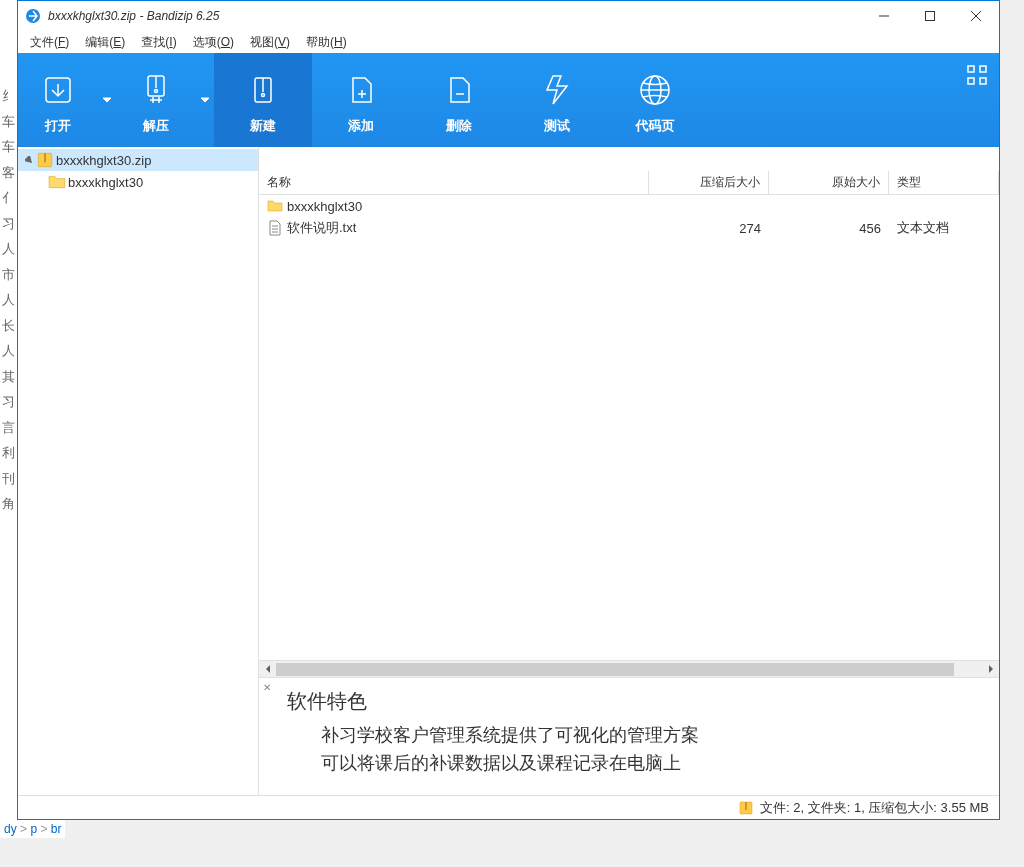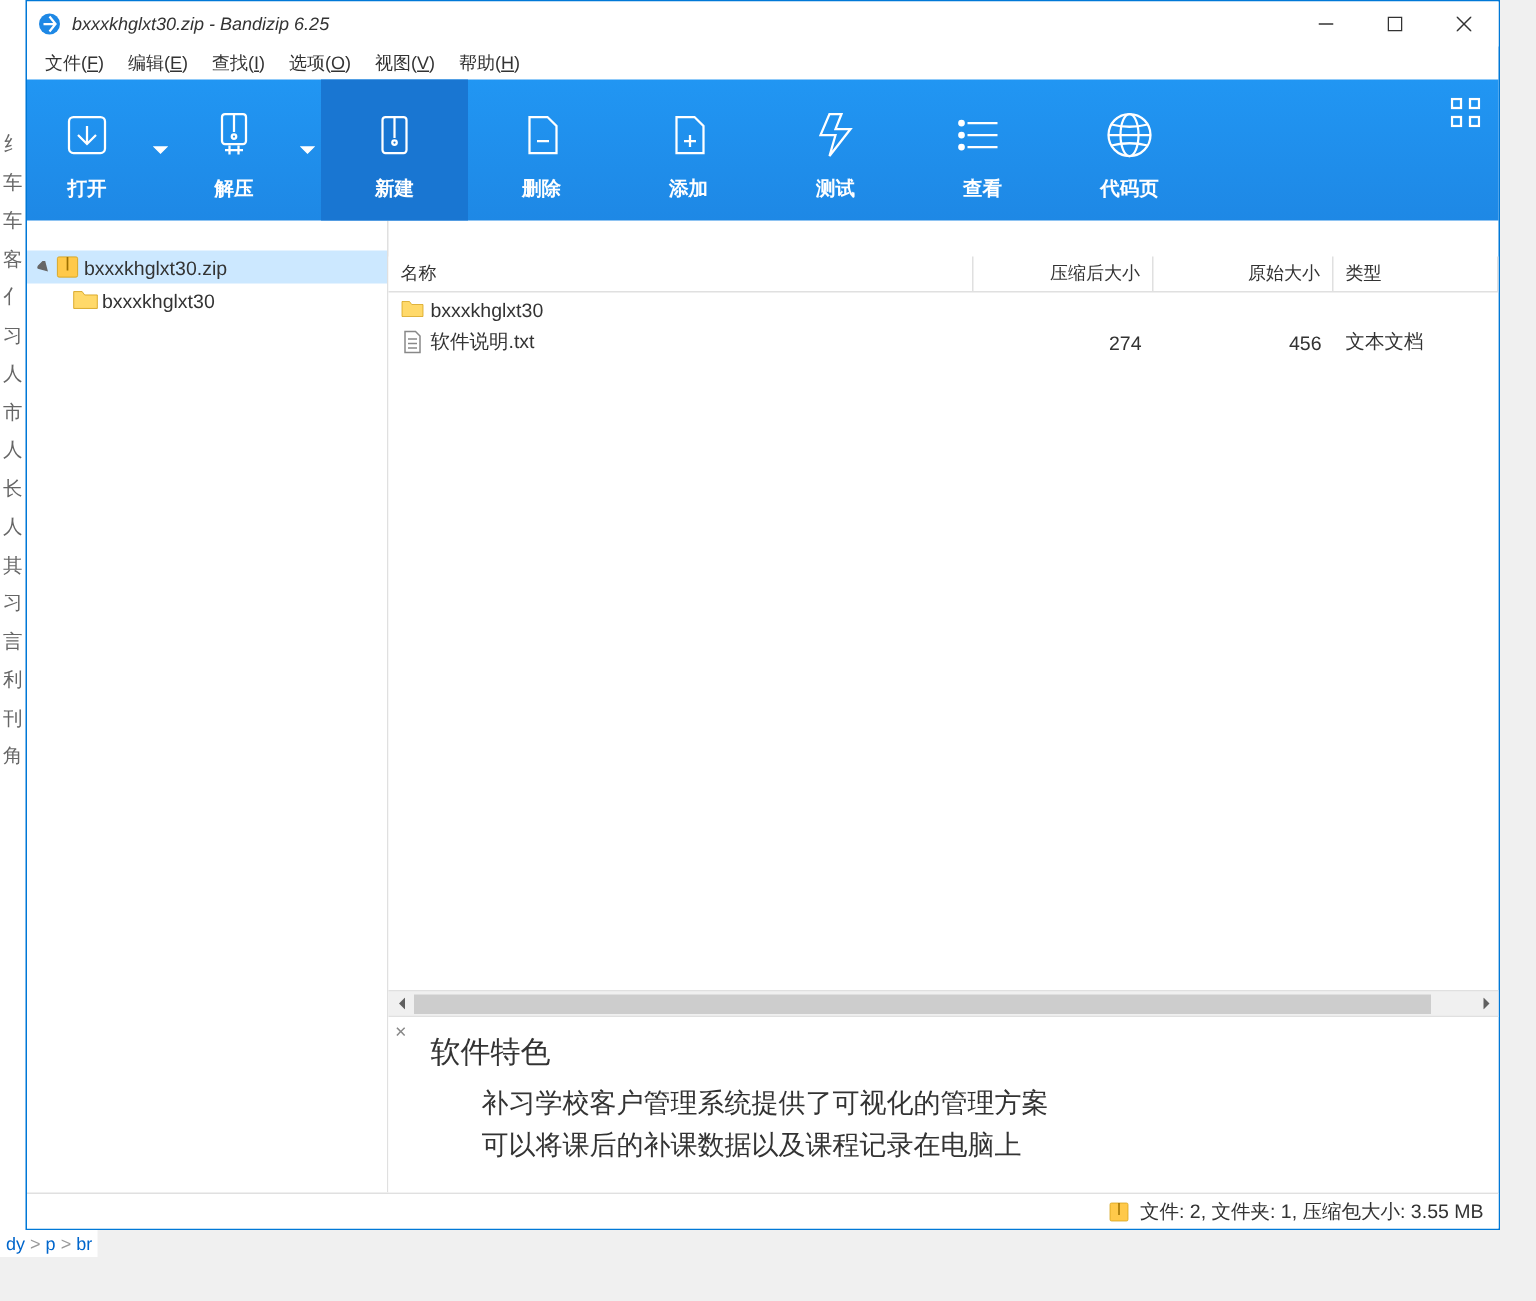--- a/index.html
+++ b/index.html
@@ -29,21 +29,21 @@
 .tool-btn .icon-wrap svg { width: 36px; height: 36px; stroke: #fff; stroke-width: 1.5; fill: none; }
 .tool-btn .label { margin-top: 2px; }
 .tool-btn.with-arrow { width: 80px; }
 .tool-arrow { width: 18px; display: flex; align-items: center; justify-content: center; }
 .tool-arrow svg { width: 10px; height: 10px; stroke: #fff; fill: #fff; }
 .toolbar-right { position: absolute; right: 12px; top: 12px; }
 .toolbar-right svg { width: 20px; height: 20px; stroke: #fff; fill: none; stroke-width: 1.5; }
 
 .content { flex: 1; display: flex; overflow: hidden; }
 
-.tree-panel { width: 241px; border-right: 1px solid #e0e0e0; background: #fff; font-size: 13px; color: #333; padding: 20px 0; }
+.tree-panel { width: 241px; border-right: 1px solid #e0e0e0; background: #fff; font-size: 13px; color: #333; padding: 2px 0; }
 .tree-item { display: flex; align-items: center; height: 22px; padding-left: 4px; }
 .tree-item.selected { background: #cce8ff; }
 .tree-item .expand { width: 14px; display: flex; align-items: center; justify-content: center; }
 .tree-item .expand svg { width: 9px; height: 9px; stroke: #666; fill: #666; }
 .tree-item .folder-icon { width: 18px; display: flex; align-items: center; justify-content: center; margin-right: 2px; }
 .tree-item.child { padding-left: 30px; }
 
 .list-panel { flex: 1; display: flex; flex-direction: column; background: #fff; margin-top: 24px; }
 .list-header { height: 24px; display: flex; border-bottom: 1px solid #e0e0e0; font-size: 12px; color: #333; }
 .list-header .col { display: flex; align-items: center; padding: 0 8px; border-right: 1px solid #e0e0e0; }
@@ -187,54 +187,41 @@
             <circle cx="18" cy="23" r="1.5"></circle>
           </svg>
         </div>
         <div class="label">新建</div>
       </div>
       <div class="tool-btn">
         <div class="icon-wrap">
           <svg viewBox="0 0 36 36">
             <path d="M10 6 h12 l6 6 v18 h-18 Z"></path>
             <line x1="15" y1="22" x2="23" y2="22"></line>
-          </svg>
-        </div>
-        <div class="label">删除</div>
+            <line x1="19" y1="18" x2="19" y2="26"></line>
+          </svg>
+        </div>
+        <div class="label">添加</div>
       </div>
       <div class="tool-btn">
         <div class="icon-wrap">
           <svg viewBox="0 0 36 36">
             <path d="M10 6 h12 l6 6 v18 h-18 Z"></path>
             <line x1="15" y1="22" x2="23" y2="22"></line>
-            <line x1="19" y1="18" x2="19" y2="26"></line>
-          </svg>
-        </div>
-        <div class="label">添加</div>
+          </svg>
+        </div>
+        <div class="label">删除</div>
       </div>
       <div class="tool-btn">
         <div class="icon-wrap">
           <svg viewBox="0 0 36 36">
             <path d="M14 4 l-6 14 h10 l-4 14 l14 -18 h-10 l4 -10 Z"></path>
           </svg>
         </div>
         <div class="label">测试</div>
-      </div>
-      <div class="tool-btn">
-        <div class="icon-wrap">
-          <svg viewBox="0 0 36 36">
-            <line x1="8" y1="10" x2="28" y2="10"></line>
-            <line x1="8" y1="18" x2="28" y2="18"></line>
-            <line x1="8" y1="26" x2="28" y2="26"></line>
-            <circle cx="4" cy="10" r="1.5" fill="#fff"></circle>
-            <circle cx="4" cy="18" r="1.5" fill="#fff"></circle>
-            <circle cx="4" cy="26" r="1.5" fill="#fff"></circle>
-          </svg>
-        </div>
-        <div class="label">查看</div>
       </div>
       <div class="tool-btn">
         <div class="icon-wrap">
           <svg viewBox="0 0 36 36">
             <circle cx="18" cy="18" r="14"></circle>
             <ellipse cx="18" cy="18" rx="6" ry="14"></ellipse>
             <line x1="4" y1="18" x2="32" y2="18"></line>
             <path d="M6 11 Q18 14 30 11 M6 25 Q18 22 30 25"></path>
           </svg>
         </div>

